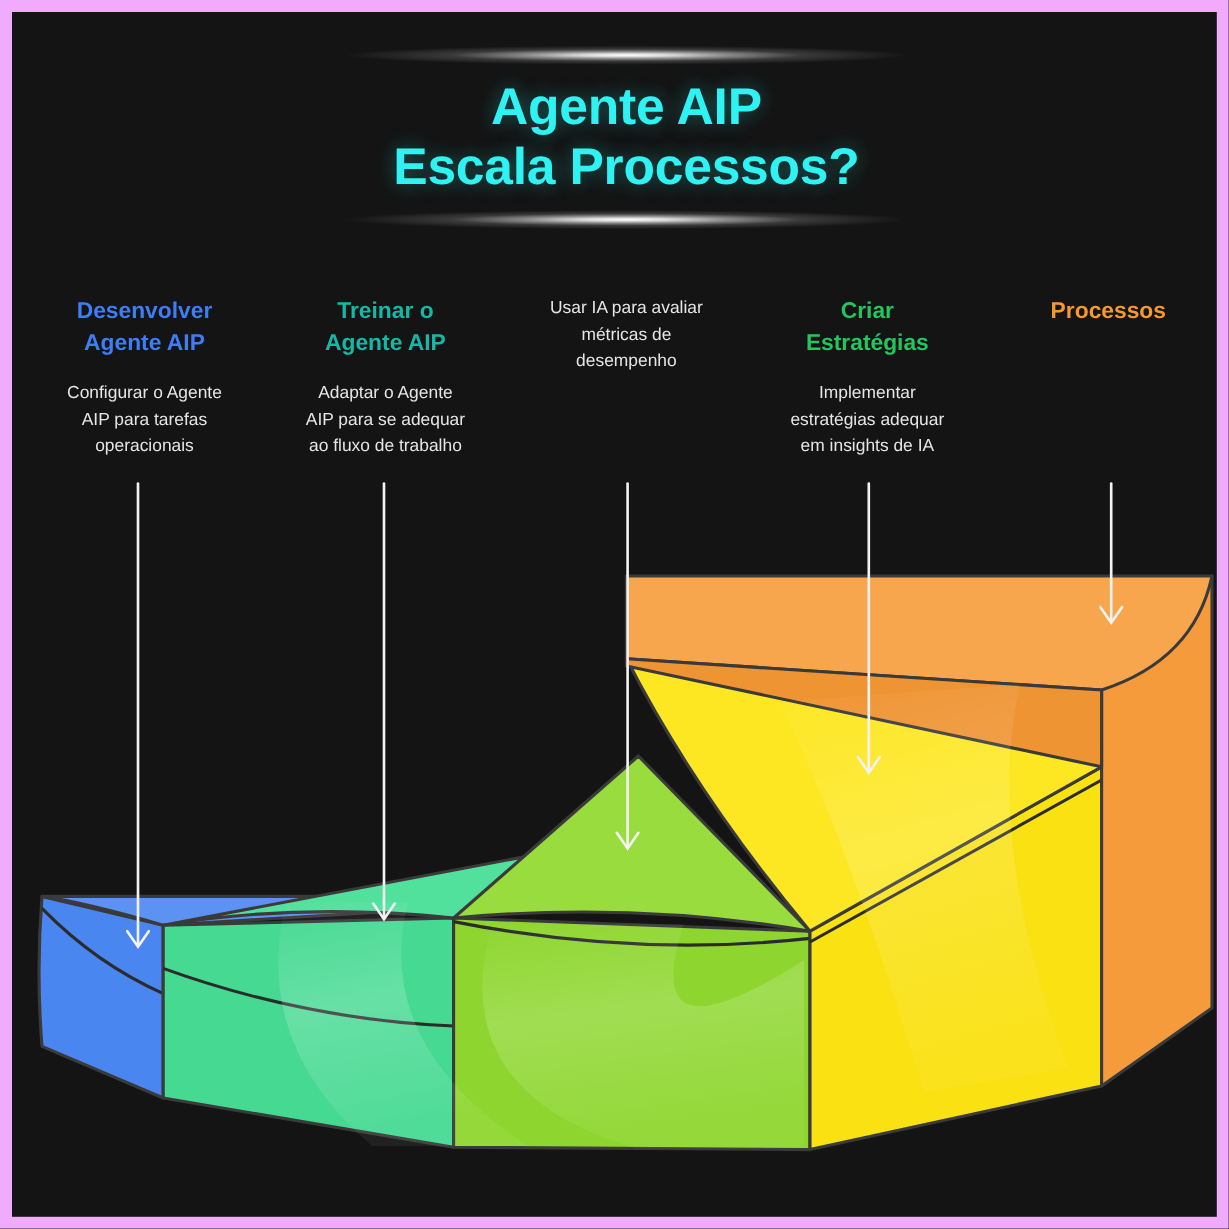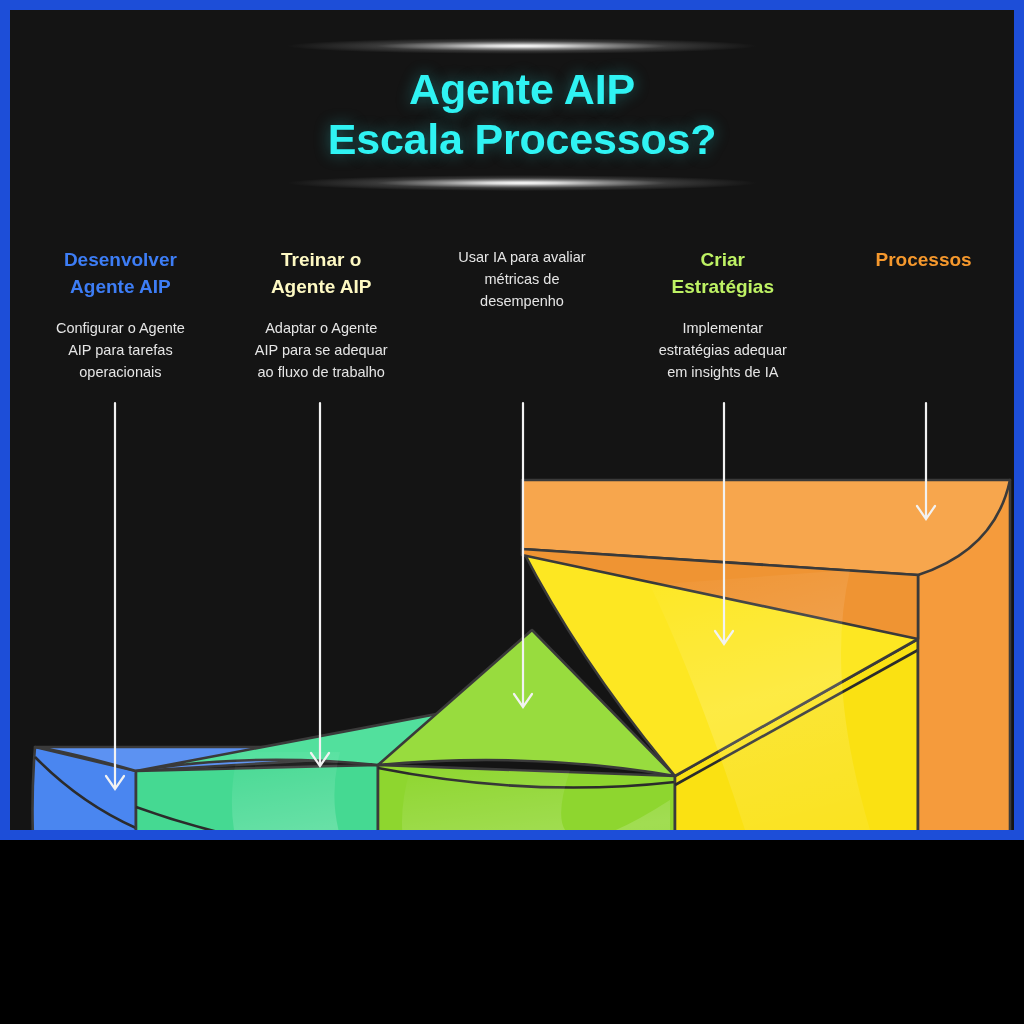--- a/index.html
+++ b/index.html
@@ -3,24 +3,24 @@
 <meta charset="utf-8">
 <style>
   html, body {
     margin: 0;
     padding: 0;
     background: #000;
   }
   #page {
     position: relative;
     width: 1024px;
-    height: 840px;
+    height: 1024px;
     background: #141414;
     box-sizing: border-box;
-    border: 10px solid #1d4ed8;
+    border: 10px solid #f0abfc;
     overflow: hidden;
     font-family: "Liberation Sans", sans-serif;
   }
 
   
   #title-block {
     position: absolute;
     left: 0;
     top: 28px;
     width: 1024px;
@@ -200,41 +200,41 @@
         <span class="l2">Agente AIP</span>
       </div>
       <div class="label-body">
         <span class="ln">Configurar o Agente</span>
         <span class="ln">AIP para tarefas</span>
         <span class="ln">operacionais</span>
       </div>
     </div>
 
     <div class="label-col">
-      <div class="label-head" style="color:#fef9c3">
+      <div class="label-head" style="color:#14b8a6">
         <span class="l1">Treinar o</span>
         <span class="l2">Agente AIP</span>
       </div>
       <div class="label-body">
         <span class="ln">Adaptar o Agente</span>
         <span class="ln">AIP para se adequar</span>
         <span class="ln">ao fluxo de trabalho</span>
       </div>
     </div>
 
     <div class="label-col">
       <div class="label-body">
         <span class="ln">Usar IA para avaliar</span>
         <span class="ln">métricas de</span>
         <span class="ln">desempenho</span>
       </div>
     </div>
 
     <div class="label-col">
-      <div class="label-head" style="color:#bef264">
+      <div class="label-head" style="color:#22c55e">
         <span class="l1">Criar</span>
         <span class="l2">Estratégias</span>
       </div>
       <div class="label-body">
         <span class="ln">Implementar</span>
         <span class="ln">estratégias adequar</span>
         <span class="ln">em insights de IA</span>
       </div>
     </div>
 

